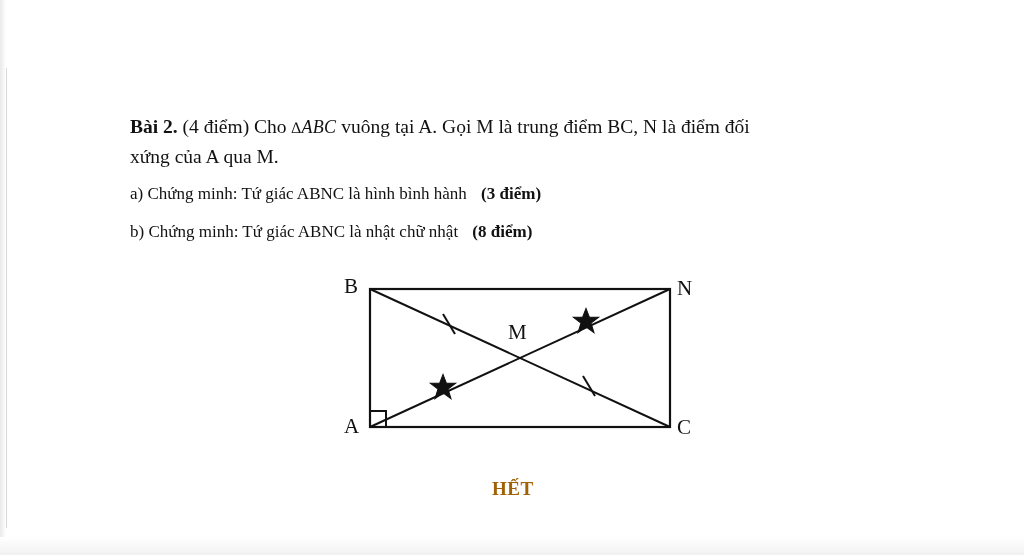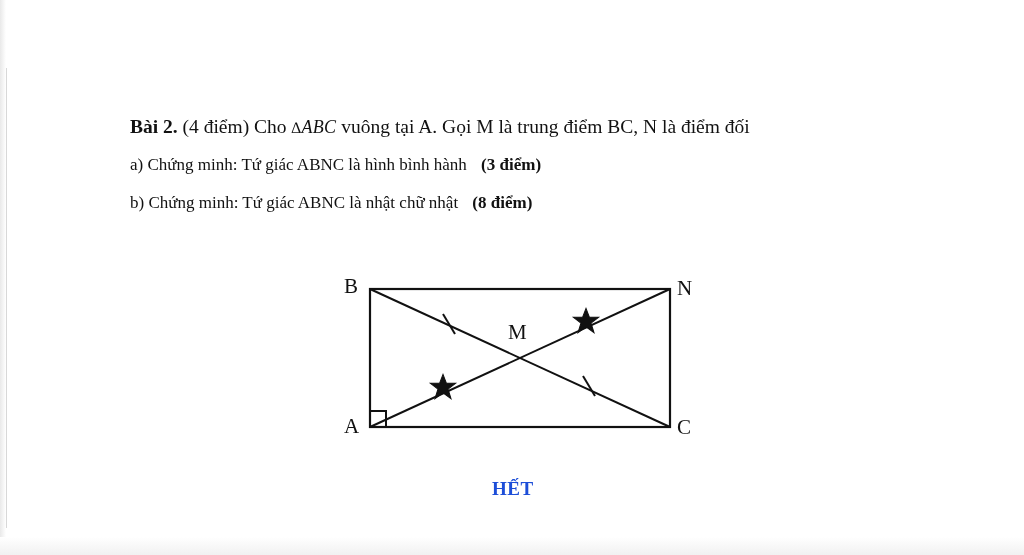--- a/index.html
+++ b/index.html
@@ -107,41 +107,42 @@
   .lbl-C { left: 347px; top: 143px; }
   .lbl-M { left: 178px; top: 48px; }
 
   .end-word {
     position: absolute;
     left: 492px;
     top: 478px;
     font-size: 19px;
     font-weight: bold;
     letter-spacing: 0.5px;
-    color: #1d4ed8;
+    color: #a16207;
   }
 </style>
 </head>
 <body>
 
 <div class="page">
 
   <div class="scan-edge-left"></div>
   <div class="scan-rule"></div>
   <div class="scan-bottom"></div>
 
   <div class="content">
 
     <div class="para first">
       <span class="bold">Bài 2.</span>
       <span>(4 điểm)</span>
       <span>Cho</span>
       <span class="tri-label"><span class="delta">∆</span><span>ABC</span></span>
       <span>vuông tại A. Gọi M là trung điểm BC, N là điểm đối</span>
       <br>
+      <span>xứng của A qua M.</span>
     </div>
 
     <div class="item">
       <span>a)</span>
       <span>Chứng minh: Tứ giác ABNC là hình bình hành</span>
       <span class="pts">(3 điểm)</span>
     </div>
 
     <div class="item">
       <span>b)</span>

